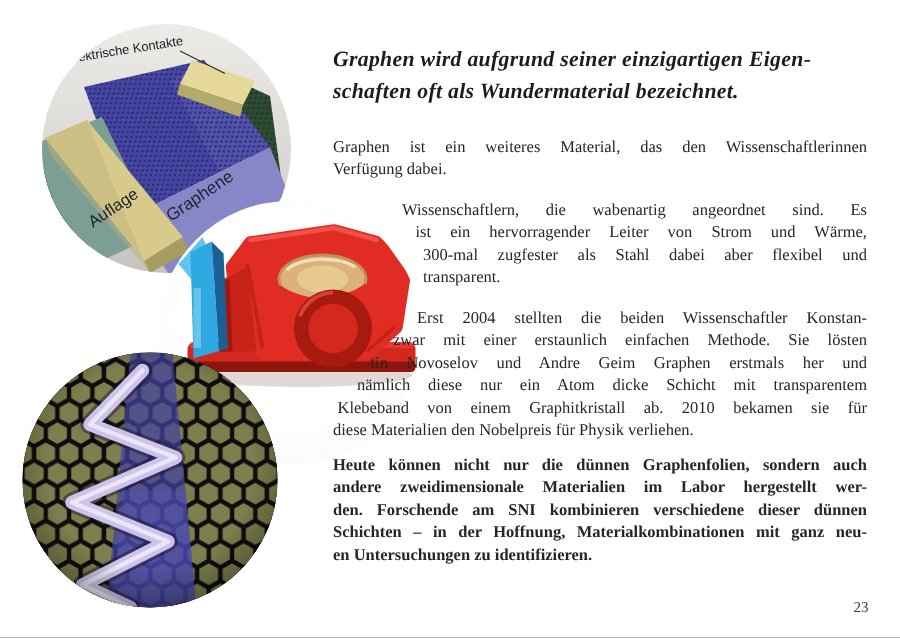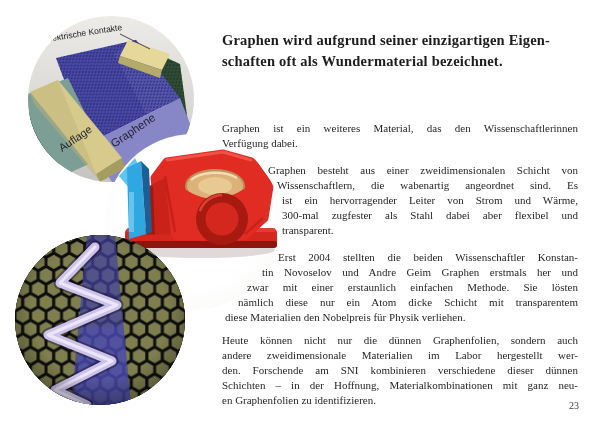--- a/index.html
+++ b/index.html
@@ -15,30 +15,30 @@
     background:radial-gradient(circle at 50% 45%, #ffffff 55%, #fbfbfa 74%, #f1f1ef 94%, #e9e9e6 100%);}
   .img-lattice{left:15px;top:235px;width:170px;height:170px;z-index:3;background:#0b0b0d;}
   .img-circle svg{display:block;width:100%;height:100%;}
 
   
   .heading{
     position:absolute;left:222px;top:20px;width:360px;
     font-weight:bold;font-size:14.5px;line-height:21px;color:#1c1c1c;
     letter-spacing:.2px;z-index:4;
   }
-  .heading .hl{display:block;white-space:nowrap;}
+  .heading .hl{display:block;white-space:nowrap;font-style:italic;}
 
   
   .bodytext{
     position:absolute;left:222px;top:91px;width:356px;
-    font-size:11px;color:#262626;z-index:4;margin-top:30px;
+    font-size:11px;color:#262626;z-index:4;
   }
   .para{margin:0;}
   .para + .para{margin-top:12px;}
-  .para.p4{margin-top:8px;}
+  .para.p4{margin-top:8px;font-weight:bold;}
   .ln{
     height:15px;line-height:15px;white-space:nowrap;overflow:hidden;
     text-align:justify;text-align-last:justify;
   }
   .ln.last{text-align-last:left;}
   
   .p1 .ln:nth-child(3){margin-left:26px;}
   .p2 .ln:nth-child(1){margin-left:46px;}
   .p2 .ln:nth-child(2){margin-left:55px;}
   .p2 .ln:nth-child(3),.p2 .ln:nth-child(4),.p2 .ln:nth-child(5){margin-left:60px;}
@@ -192,37 +192,37 @@
     <span class="hl">Graphen wird aufgrund seiner einzigartigen Eigen-</span>
     <span class="hl">schaften oft als Wundermaterial bezeichnet.</span>
   </h1>
 
   <div class="bodytext">
     <div class="para p1">
       <div class="ln">Graphen ist ein weiteres Material, das den Wissenschaftlerinnen</div>
       <div class="ln last">Verfügung dabei.</div>
     </div>
     <div class="para p2">
-      <div class="ln">Graphen besteht aus einer zweidimensionalen Schicht von</div>
       <div class="ln">Wissenschaftlern, die wabenartig angeordnet sind. Es</div>
       <div class="ln">ist ein hervorragender Leiter von Strom und Wärme,</div>
       <div class="ln">300-mal zugfester als Stahl dabei aber flexibel und</div>
       <div class="ln last">transparent.</div>
     </div>
     <div class="para p3">
       <div class="ln">Erst 2004 stellten die beiden Wissenschaftler Konstan-</div>
+      <div class="ln">zwar mit einer erstaunlich einfachen Methode. Sie lösten</div>
       <div class="ln">tin Novoselov und Andre Geim Graphen erstmals her und</div>
-      <div class="ln">zwar mit einer erstaunlich einfachen Methode. Sie lösten</div>
       <div class="ln">nämlich diese nur ein Atom dicke Schicht mit transparentem</div>
+      <div class="ln">Klebeband von einem Graphitkristall ab. 2010 bekamen sie für</div>
       <div class="ln last">diese Materialien den Nobelpreis für Physik verliehen.</div>
     </div>
     <div class="para p4">
       <div class="ln">Heute können nicht nur die dünnen Graphenfolien, sondern auch</div>
       <div class="ln">andere zweidimensionale Materialien im Labor hergestellt wer-</div>
       <div class="ln">den. Forschende am SNI kombinieren verschiedene dieser dünnen</div>
       <div class="ln">Schichten – in der Hoffnung, Materialkombinationen mit ganz neu-</div>
-      <div class="ln last">en Graphenfolien zu identifizieren.</div>
+      <div class="ln last">en Untersuchungen zu identifizieren.</div>
     </div>
   </div>
 
   <div class="pagenum">23</div>
 
 </div>
 
 </body></html>

